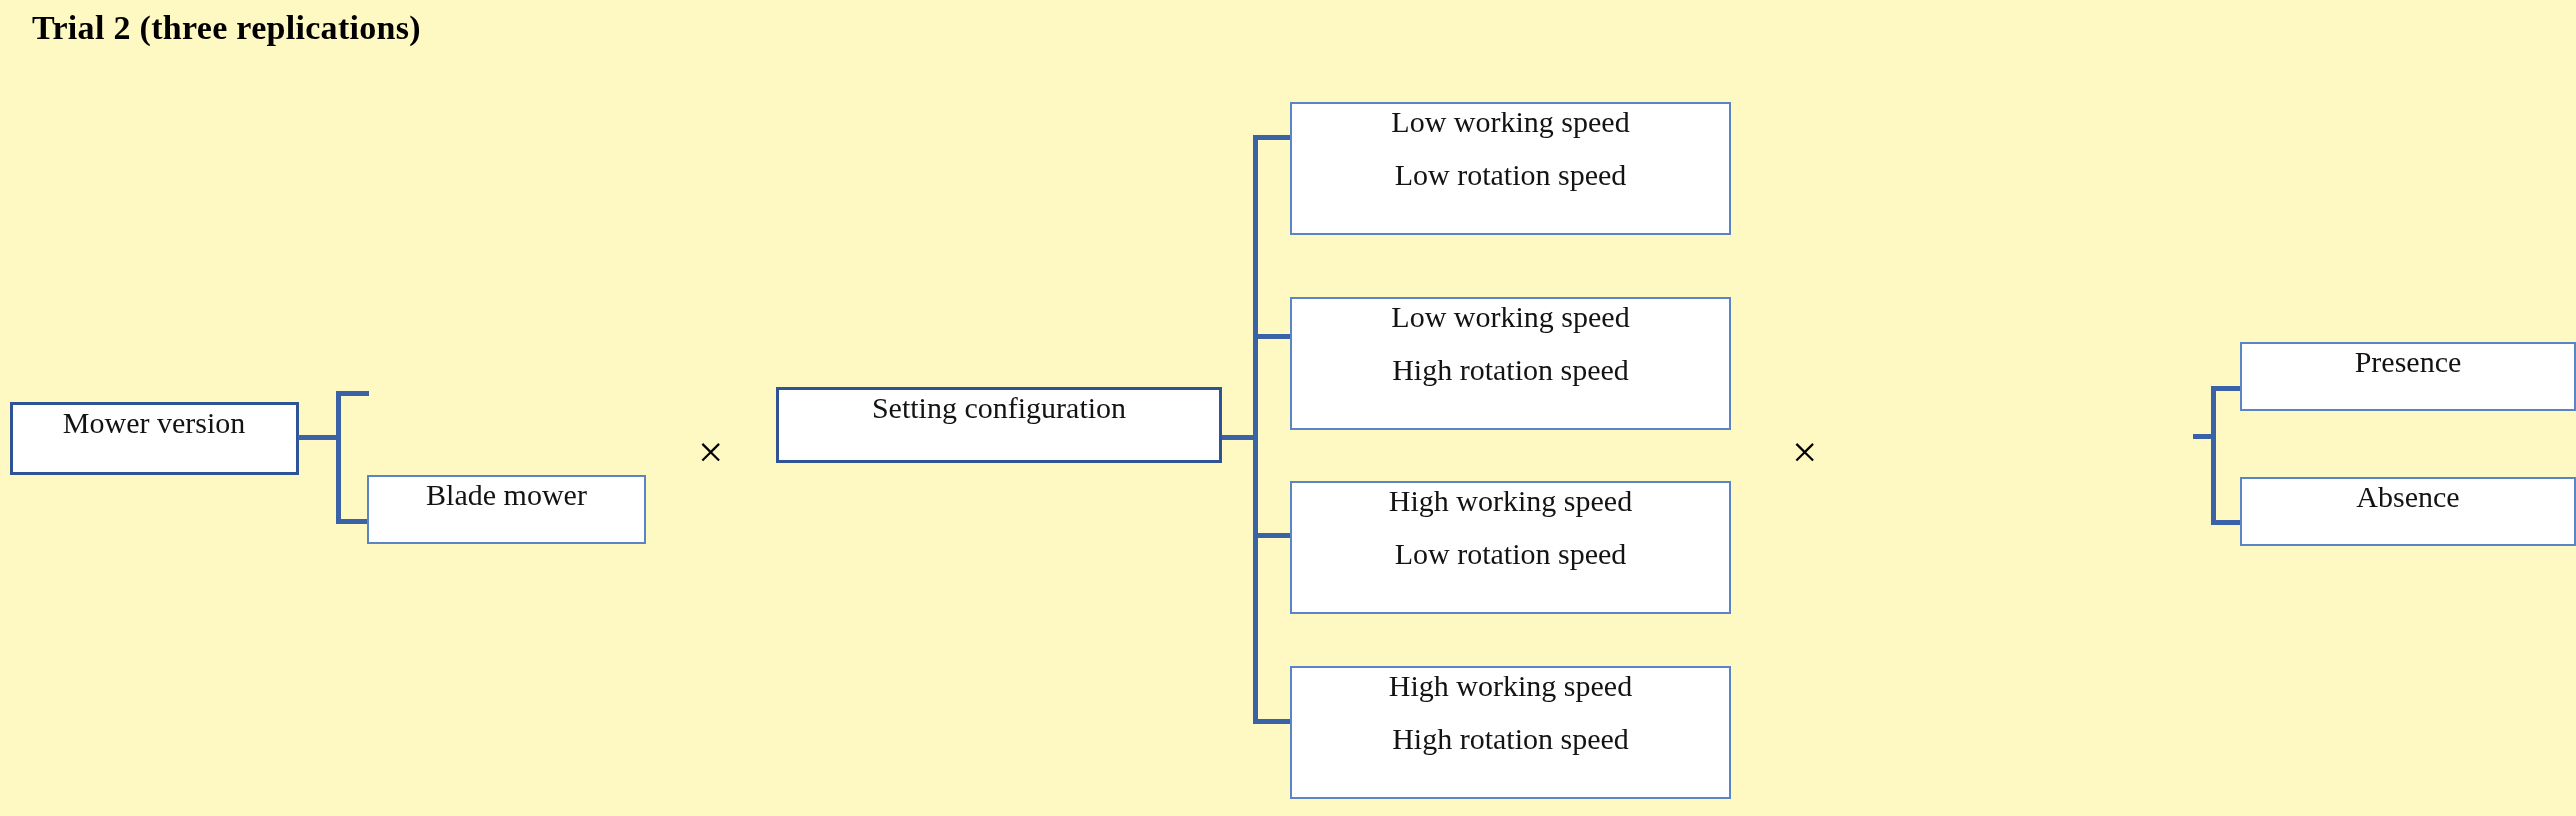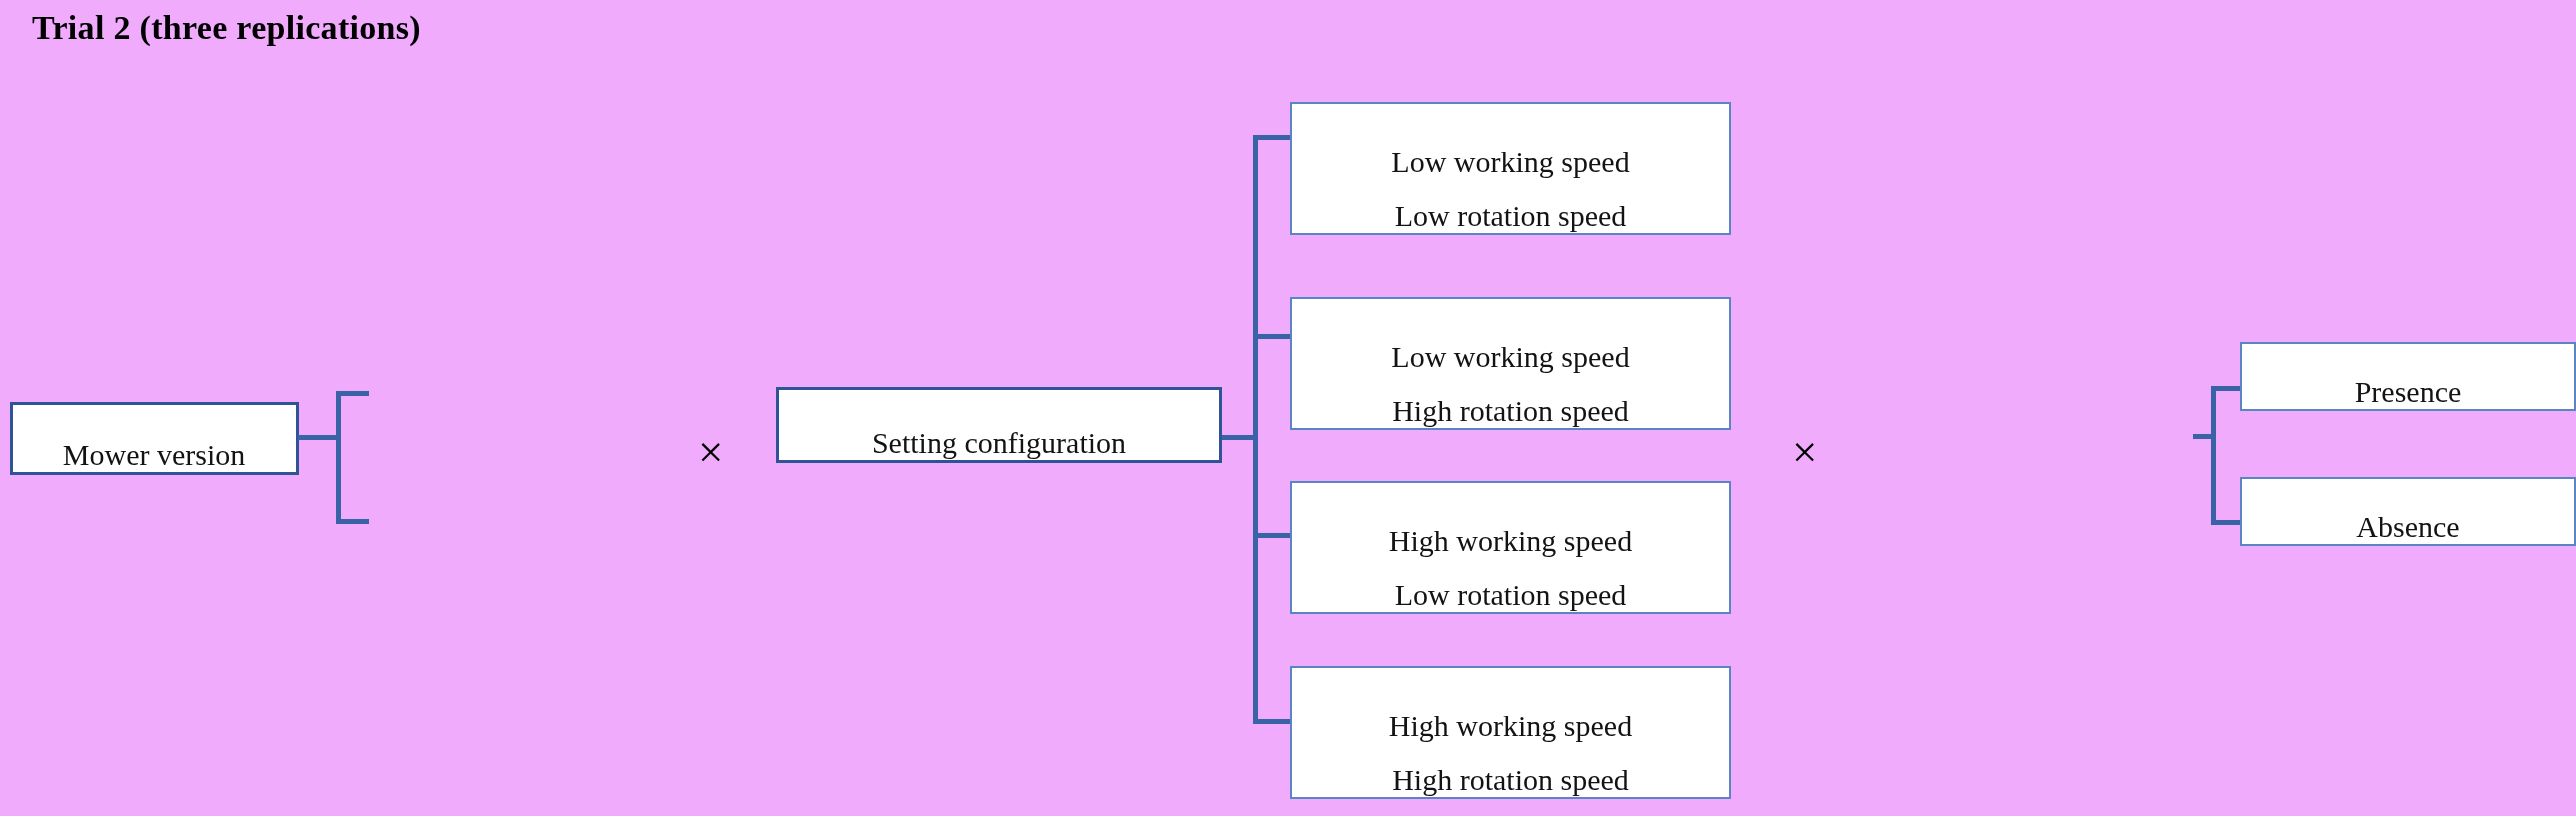--- a/index.html
+++ b/index.html
@@ -5,21 +5,21 @@
 <style>
   html, body {
     margin: 0;
     padding: 0;
     background: #ffffff;
   }
   #canvas {
     position: relative;
     width: 2576px;
     height: 817px;
-    background: #f0abfc;
+    background: #fef9c3;
     overflow: hidden;
     font-family: "Liberation Serif", "DejaVu Serif", serif;
     color: #000000;
   }
 
   
   .page-title {
     position: absolute;
     left: 32px;
     top: 6.9px;
@@ -33,21 +33,21 @@
   }
 
   
   .node {
     position: absolute;
     box-sizing: border-box;
     background: #ffffff;
     display: flex;
     flex-direction: column;
     align-items: center;
-    justify-content: flex-end;
+    justify-content: flex-start;
     text-align: center;
     font-size: 30px;
     line-height: 1.18;
     color: #131313;
   }
   .node.primary {
     border: 3.4px solid #2e5496;
   }
   .node.leaf {
     border: 2.1px solid #5b84c4;
@@ -84,20 +84,23 @@
   <div class="node primary" style="left:9.6px; top:402px; width:289px; height:73px;">
     <span class="line-1">Mower version</span>
   </div>
 
   <div class="conn" style="left:298px; top:435px; width:41px; height:4.8px;"></div>
   <div class="conn" style="left:336px; top:391px; width:4.8px; height:132px;"></div>
   <div class="conn" style="left:336px; top:391px; width:33px; height:4.8px;"></div>
   <div class="conn" style="left:336px; top:519px; width:33px; height:4.8px;"></div>
 
 
+  <div class="node leaf" style="left:367px; top:475px; width:279px; height:69px;">
+    <span class="line-1">Blade mower</span>
+  </div>
 
   <div class="op-times" style="left:698px; top:430px;">×</div>
 
   <div class="node primary" style="left:776px; top:387px; width:446px; height:76px;">
     <span class="line-1">Setting configuration</span>
   </div>
 
   <div class="conn" style="left:1222px; top:435px; width:36px; height:4.8px;"></div>
   <div class="conn" style="left:1253px; top:135px; width:4.8px; height:589px;"></div>
   <div class="conn" style="left:1253px; top:135px; width:40px; height:4.8px;"></div>

